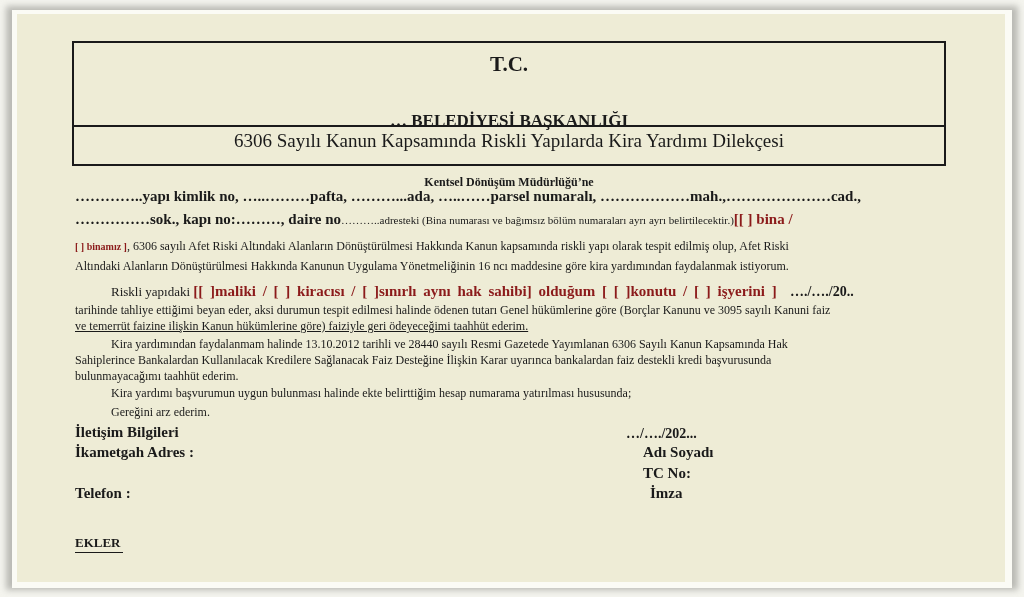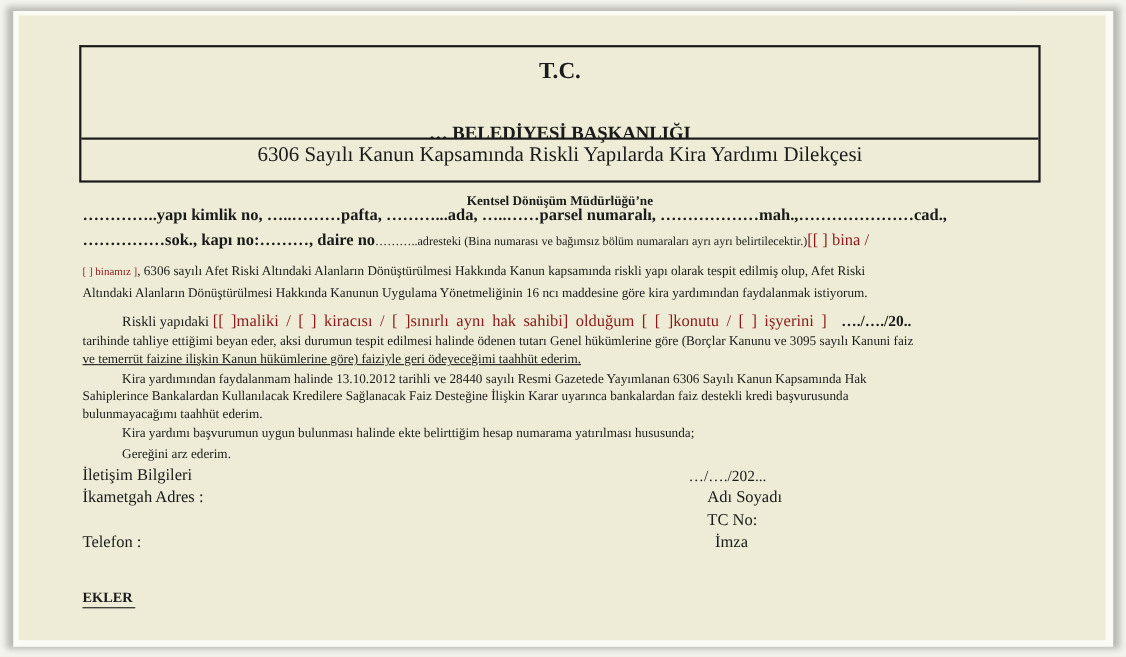--- a/index.html
+++ b/index.html
@@ -36,24 +36,24 @@
   .h-line1 { font-size: 21px; padding-top: 11px; line-height: 20px; }
   .h-line2 { font-size: 17px; line-height: 22px; margin-top: 36px; }
   .h-line3 { font-size: 12px; line-height: 20px; margin-top: 40px; }
   .header-title {
     text-align: center; font-weight: normal; font-size: 19px;
     padding-top: 3px; line-height: 22px;
   }
   .body-text { position: absolute; left: 75px; width: 870px; }
   .l-big { font-size: 15px; font-weight: bold; white-space: nowrap; }
   .l-big .sm { font-size: 11px; font-weight: normal; }
-  .red { color: #8b1a1a; font-weight: normal; }
+  .red { color: #8b1a1a; font-weight: bold; }
   .p { font-size: 12px; line-height: 17px; white-space: nowrap; }
   .indent { padding-left: 36px; }
-  .contact { position: absolute; font-weight: normal; font-size: 15px; white-space: nowrap; }
+  .contact { position: absolute; font-weight: bold; font-size: 15px; white-space: nowrap; }
   .ekler {
     position: absolute; left: 75px; top: 535px; font-weight: bold; font-size: 13px;
     border-bottom: 1.5px solid #1a1a1a; padding: 0 2px 1px 0;
   }
 </style>
 </head>
 <body>
 
 <div class="shadow"></div>
 <div class="frame"></div>

